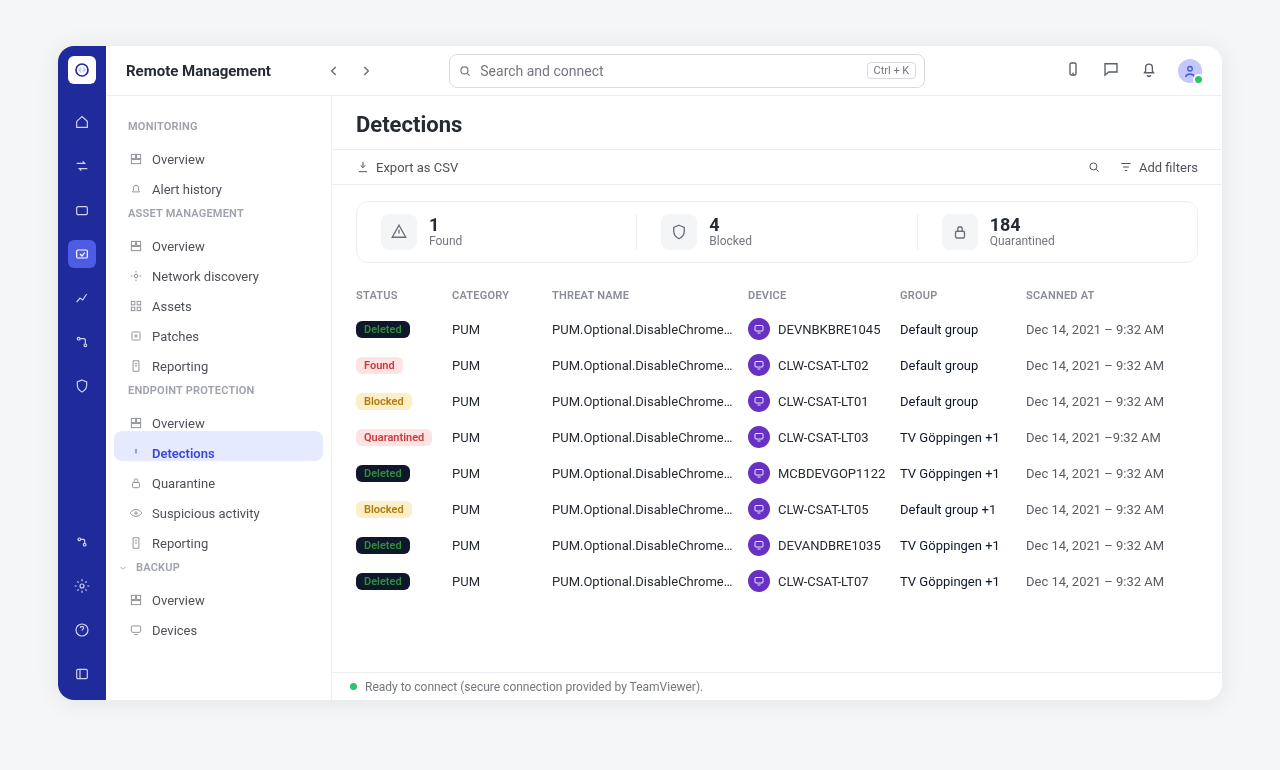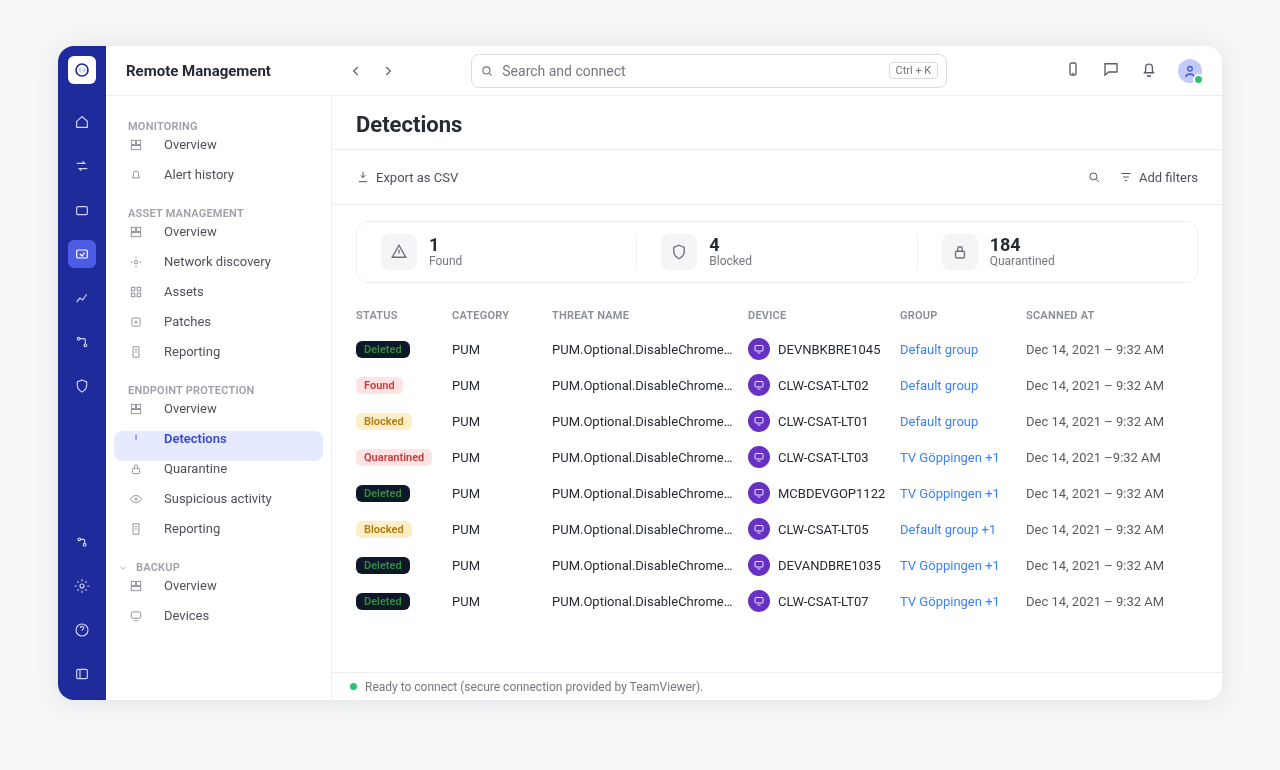--- a/index.html
+++ b/index.html
@@ -27,47 +27,47 @@
   .rail-logo svg{width:16px;height:16px;fill:#1f2a9b}
   .rail-group{display:flex;flex-direction:column;gap:16px;align-items:center}
   .rail-item{width:28px;height:28px;display:flex;align-items:center;justify-content:center;border-radius:6px;cursor:pointer}
   .rail-item.active{background:#4c5ce4;color:#fff}
   .rail-spacer{flex:1}
   .rail svg{width:16px;height:16px;fill:none;stroke:#cfd3f2;stroke-width:1.8}
   .rail-item.active svg{stroke:#fff}
   
   .main{flex:1;display:flex;flex-direction:column;min-width:0}
   
-  .topbar{height:50px;display:flex;align-items:center;padding:0 20px 0 20px;border-bottom:1px solid #edeef2;gap:24px}
+  .topbar{height:50px;display:flex;align-items:center;padding:0 20px 0 20px;border-bottom:1px solid #edeef2;gap:2px}
   .title{font-weight:700;font-size:15px}
   .navarrows{display:flex;gap:6px;margin-left:48px}
   .arrow{width:26px;height:26px;display:flex;align-items:center;justify-content:center;cursor:pointer;color:#6c6f7a}
   .searchwrap{flex:0 0 auto;width:476px;height:34px;border:1px solid #d9dbe1;border-radius:8px;display:flex;align-items:center;padding:0 8px;color:#74777f;font-size:14px;margin:0 auto}
   .searchwrap .kbd{margin-left:auto;border:1px solid #d9dbe1;border-radius:4px;font-size:11px;padding:1px 6px;color:#74777f}
   .topicons{margin-left:auto;display:flex;align-items:center;gap:20px;color:#5a5e67}
   .avatar{width:24px;height:24px;border-radius:50%;background:#c2c9fb;color:#4756d9;display:flex;align-items:center;justify-content:center;position:relative}
   .avatar::after{content:"";position:absolute;right:-2px;bottom:-2px;width:7px;height:7px;border-radius:50%;background:#2cc36b;border:2px solid #fff}
   .topicons svg{width:18px;height:18px;fill:none;stroke:#5a5e67;stroke-width:1.8}
   .avatar svg{stroke:#4756d9}
   
   .body{flex:1;display:flex;min-height:0}
   .sidebar{width:226px;border-right:1px solid #edeef2;padding:14px 8px;overflow:auto;font-size:13px;color:#4e5159}
   .sec-label{font-size:11px;color:#9ea1aa;font-weight:600;letter-spacing:.02em;padding:10px 14px 4px}
   .sec-label.caret{display:flex;align-items:center;gap:8px;padding-left:4px}
-  .side-item{display:flex;align-items:flex-start;gap:20px;height:30px;padding:0 14px;border-radius:8px;cursor:pointer;color:#4e5159}
+  .side-item{display:flex;align-items:flex-end;gap:8px;height:30px;padding:0 14px;border-radius:8px;cursor:pointer;color:#4e5159}
   .side-item.active{background:#e6eaff;color:#3a48d6;font-weight:600}
   .side-item .ico{width:16px;height:16px;display:flex;align-items:center;justify-content:center;color:#8a8d96}
   .side-item.active .ico{color:#3a48d6}
   .side-item svg{width:14px;height:14px;fill:none;stroke:currentColor;stroke-width:1.6}
   
   .content{flex:1;display:flex;flex-direction:column;min-width:0}
   .page-head{padding:16px 24px 8px}
   .page-head h1{font-size:22px;font-weight:700;margin-bottom:4px}
   .page-head p{font-size:13px;color:#6c6f7a}
-  .toolbar{height:56px;border-top:1px solid #edeef2;border-bottom:1px solid #edeef2;display:flex;align-items:center;padding:0 24px;gap:14px;font-size:13px;color:#4e5159}
+  .toolbar{height:36px;border-top:1px solid #edeef2;border-bottom:1px solid #edeef2;display:flex;align-items:center;padding:0 24px;gap:14px;font-size:13px;color:#4e5159}
   .toolbar .right{margin-left:auto;display:flex;align-items:center;gap:18px}
   .tool{display:flex;align-items:center;gap:6px;cursor:pointer}
   .tool svg{width:14px;height:14px;fill:none;stroke:#4e5159;stroke-width:1.7}
   .statsbar{margin:16px 24px;border:1px solid #edeef2;border-radius:12px;display:flex;padding:12px 0}
   .stat{flex:1;display:flex;align-items:center;gap:12px;padding:0 24px;border-left:1px solid #edeef2}
   .stat:first-child{border-left:none}
   .stat .ibox{width:36px;height:36px;border-radius:8px;background:#f4f5f7;display:flex;align-items:center;justify-content:center;color:#6c6f7a}
   .stat .ibox svg{width:18px;height:18px;fill:none;stroke:#6c6f7a;stroke-width:1.8}
   .stat .num{font-size:18px;font-weight:700;line-height:1}
   .stat .lab{font-size:12px;color:#74777f}
@@ -78,21 +78,21 @@
   .trow{height:36px}
   .badge{display:inline-block;padding:2px 8px;border-radius:6px;font-size:11px;font-weight:600}
   .b-deleted{background:#0f172a;color:#2f8f3d}
   .b-found{background:#fde3e3;color:#cc3a3a}
   .b-blocked{background:#fdeec8;color:#b27a0d}
   .b-quarantined{background:#fde3e3;color:#cc3a3a}
   .devcell{display:flex;align-items:center;gap:8px;min-width:0}
   .devico{width:22px;height:22px;border-radius:50%;background:#6731c4;display:flex;align-items:center;justify-content:center;flex:0 0 22px}
   .devico svg{width:12px;height:12px;fill:none;stroke:#fff;stroke-width:1.8}
   .truncate{white-space:nowrap;overflow:hidden;text-overflow:ellipsis}
-  .group{color:#3b82f6}
+  .group{color:#0f172a}
   .scanned{color:#595c64}
   
   .footer{margin-top:auto;height:28px;border-top:1px solid #edeef2;display:flex;align-items:center;padding:0 18px;font-size:12px;color:#74777f;gap:8px}
   .dot{width:7px;height:7px;border-radius:50%;background:#2cc36b}
 </style>
 </head>
 <body>
 
 <div class="shell">
 

